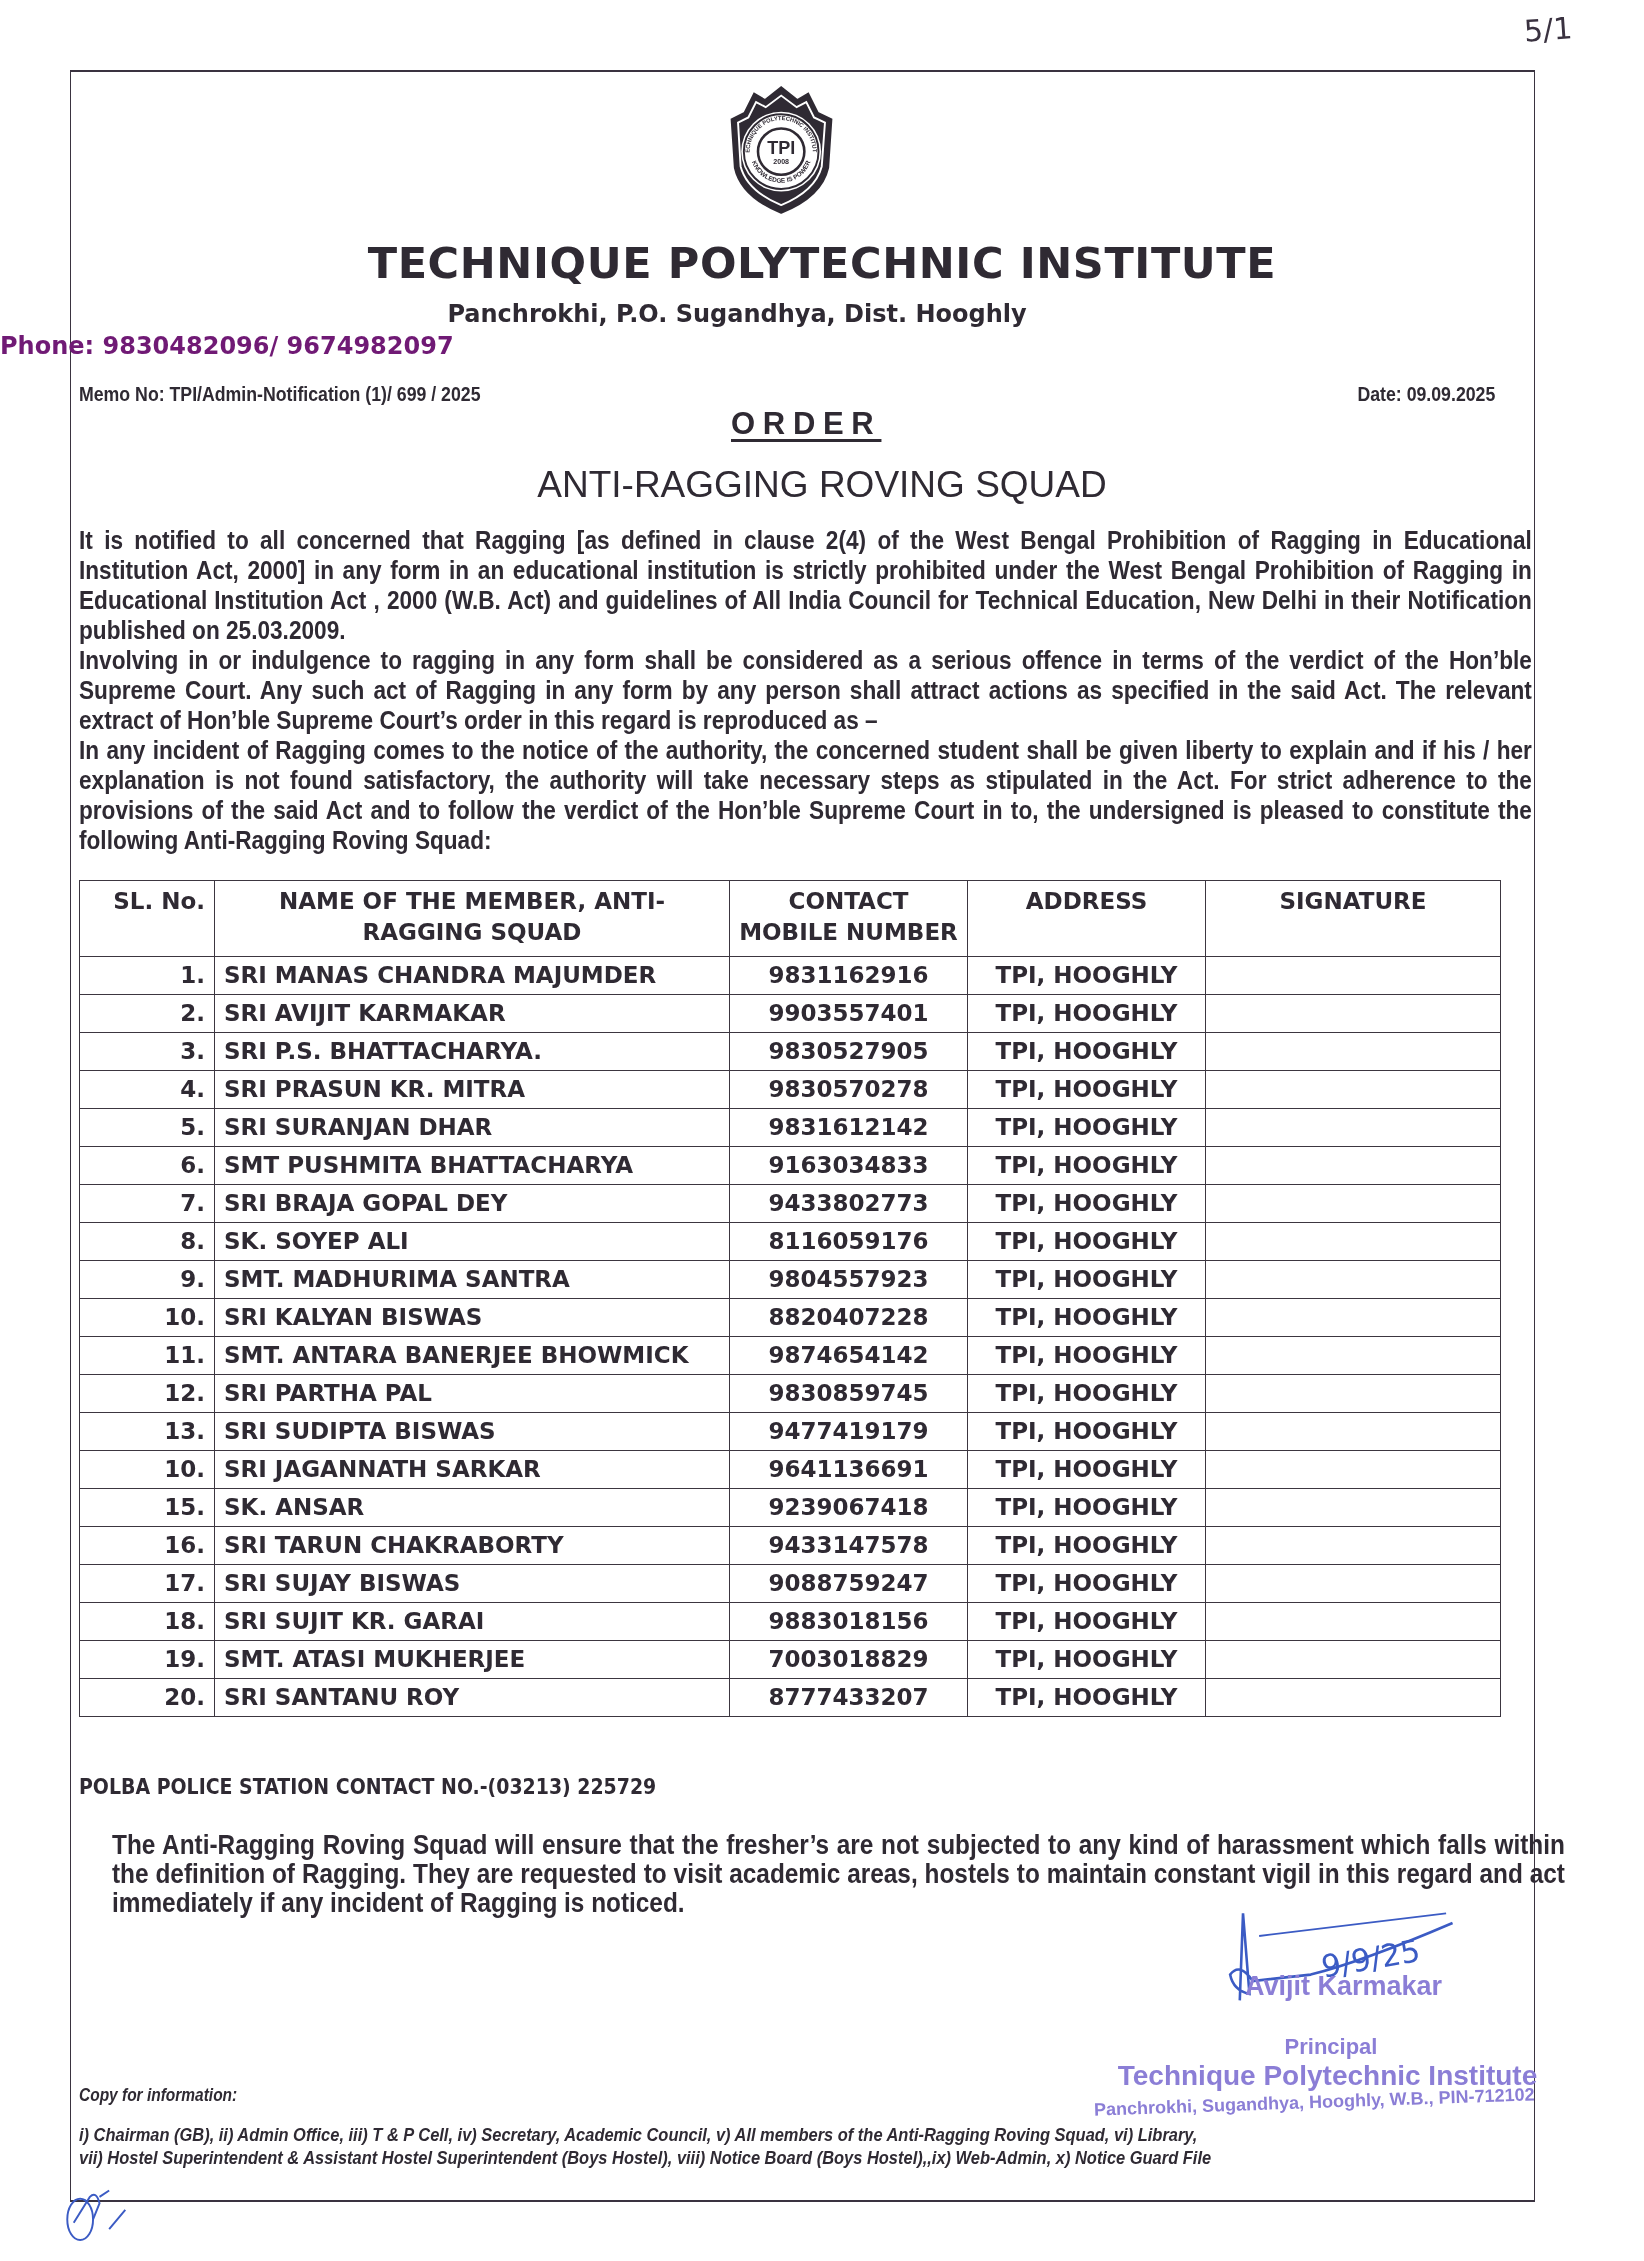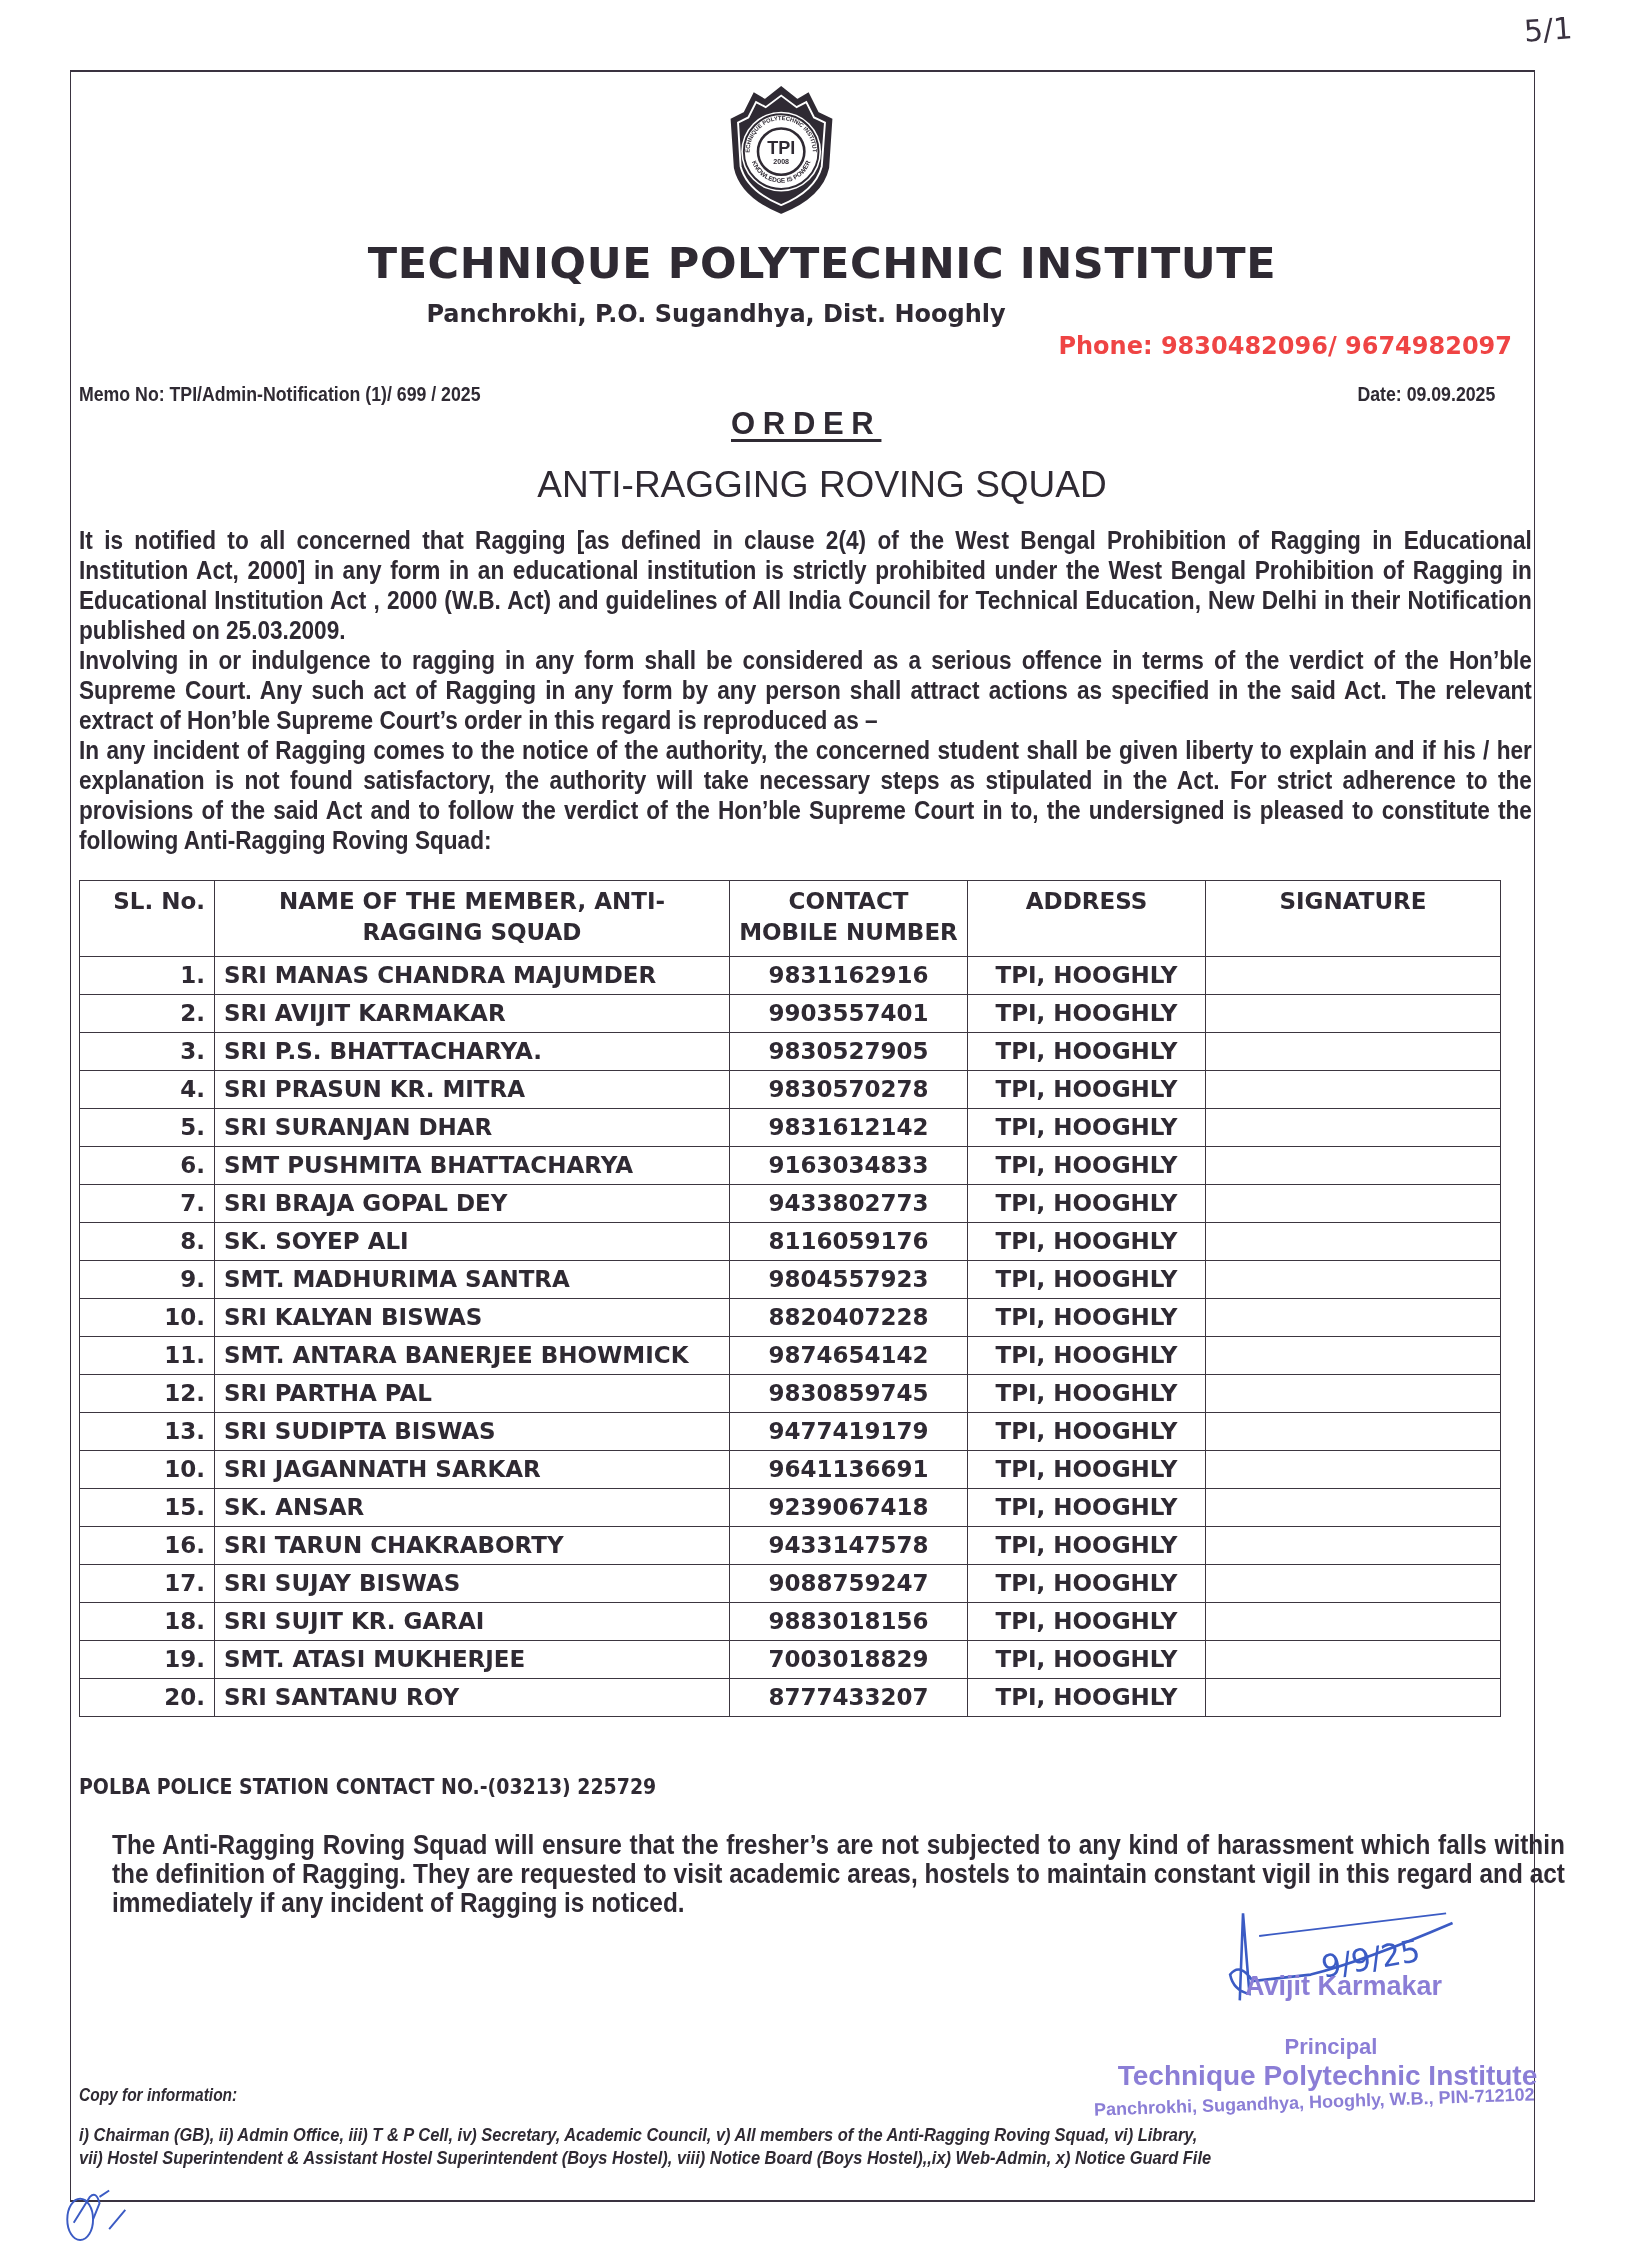--- a/index.html
+++ b/index.html
@@ -1,22 +1,22 @@
 <!DOCTYPE html>
 <html style="font-size:10.3px"><head>
 <meta charset="utf-8">
 <style>
   html, body { margin: 0; padding: 0; background: #ffffff; }
   body { width: 1644px; height: 2261px; position: relative; overflow: hidden; color: #2f2a33; font-family: "Liberation Sans", sans-serif; }
   .page-number { position: absolute; left: 1524px; top: 11.6px; font-family: "DejaVu Sans", sans-serif; font-size: 30px; color: #3a3240; transform: rotate(-4deg); }
   .frame { position: absolute; left: 70px; top: 70px; width: 1465px; height: 2132px; border: 2.6px solid #3a3340; border-left-width: 1.9px; border-right-width: 1.9px; box-sizing: border-box; }
   .logo { position: absolute; left: 725px; top: 84px; width: 113px; height: 132px; }
   .inst-name { position: absolute; left: 0; width: 1644px; top: 238px; text-align: center; font-family: "DejaVu Sans", sans-serif; font-weight: bold; font-size: 43px; letter-spacing: 0.6px; color: #2f2a33; }
-  .inst-addr { position: absolute; left: 0; width: 1432px; top: 300px; text-align: center; font-family: "DejaVu Sans", sans-serif; font-weight: bold; font-size: 24px; color: #2f2a33; }
-  .inst-phone { position: absolute; left: 0; width: 1512px; top: 332px; text-align: right; font-family: "DejaVu Sans", sans-serif; font-weight: bold; font-size: 24px; color: #ef4444; }
+  .inst-addr { position: absolute; left: 0; width: 1432px; top: 300px; text-align: center; font-family: "DejaVu Sans", sans-serif; font-weight: bold; font-size: 24px; color: #2f2a33; padding-left: 21px; }
+  .inst-phone { position: absolute; left: 0; width: 1512px; top: 332px; text-align: left; font-family: "DejaVu Sans", sans-serif; font-weight: bold; font-size: 24px; color: #701a75; }
   .memo { position: absolute; left: 79px; top: 382px; font-weight: bold; font-size: 20.6px; transform: scaleX(0.86); transform-origin: left; }
   .date { position: absolute; right: 149px; top: 382px; font-weight: bold; font-size: 20.6px; transform: scaleX(0.86); transform-origin: right; }
   .order { position: absolute; left: 731px; top: 406px; font-weight: bold; font-size: 31px; letter-spacing: 7.7px; text-decoration: underline; text-decoration-thickness: 2.6px; text-underline-offset: 5.2px; }
   .subject { position: absolute; left: 0; width: 1644px; top: 464px; text-align: center; font-weight: normal; font-size: 37px; }
   .body-text { position: absolute; left: 79px; width: 1453px; top: 515px; font-weight: bold; font-size: 26px; line-height: 30px; text-align: justify; margin-top: 10px; }
   .body-text p { margin: 0; }
   .body-inner { transform: scaleX(0.87); transform-origin: left top; width: 1670px; }
   table.squad { position: absolute; left: 79px; top: 880px; width: 1422px; border-collapse: collapse; font-family: "DejaVu Sans", sans-serif; font-weight: bold; }
   table.squad th, table.squad td { border: 1.9px solid #3c3640; font-size: 23px; color: #2f2a33; padding: 0 9px; white-space: nowrap; }
   table.squad th { height: 70px; vertical-align: top; padding-top: 5.2px; line-height: 31px; font-weight: bold; }

